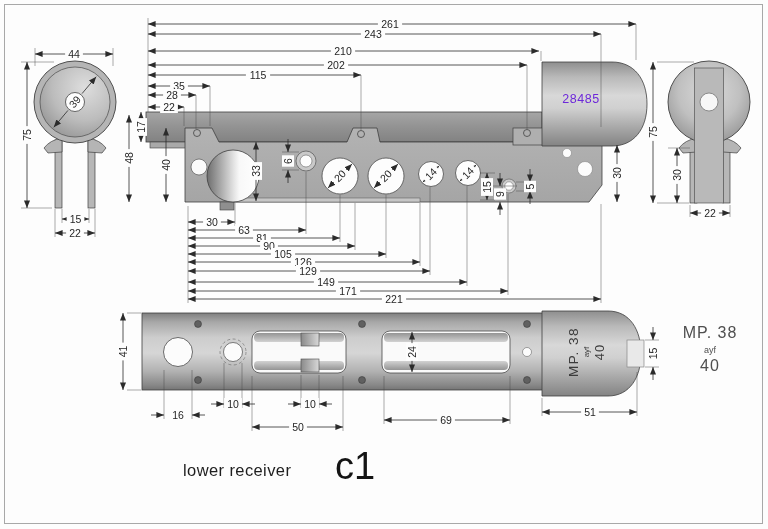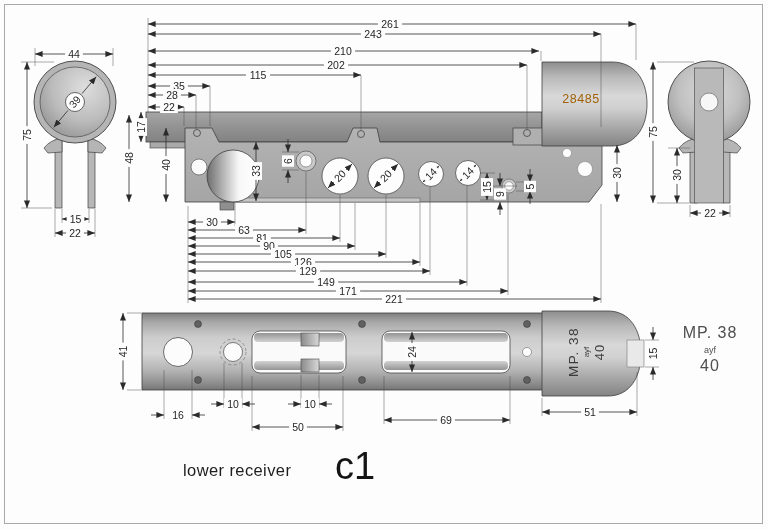--- a/index.html
+++ b/index.html
@@ -5,21 +5,21 @@
   html,body{margin:0;padding:0;}
   body{
     width:768px;height:529px;position:relative;overflow:hidden;
     background:#fdfdfd;font-family:"Liberation Sans",sans-serif;
   }
   svg{position:absolute;left:0;top:0;}
   .dl{stroke:#2b2b2b;stroke-width:0.8;fill:none;}
   .gl{stroke:#4a4a4a;stroke-width:0.55;fill:none;opacity:.85;}
   .dt{font-family:"Liberation Sans",sans-serif;font-size:10.5px;fill:#262626;}
   .ovl{position:absolute;white-space:nowrap;text-align:right;}
-  .part-number{left:543px;top:92px;width:76px;text-align:center;font-size:12.5px;letter-spacing:.5px;color:#a16207;}
+  .part-number{left:543px;top:92px;width:76px;text-align:center;font-size:12.5px;letter-spacing:.5px;color:#6d28d9;}
   .caption{left:183px;top:461px;font-size:16.5px;letter-spacing:.4px;color:#1e1e1e;}
   .sheet{left:335px;top:445px;font-size:38px;color:#141414;}
   .side-label{left:662px;top:324px;width:96px;text-align:center;color:#4f4f4f;}
   .side-label .l1{font-size:16px;letter-spacing:1px;}
   .side-label .l2{font-size:9px;margin-top:3px;}
   .side-label .l3{font-size:16px;margin-top:2px;letter-spacing:1px;}
   .stamp{left:586px;top:352px;transform:translate(-50%,-50%) rotate(-90deg);
     display:flex;flex-direction:column;align-items:center;color:#3c3c3c;text-align:center;}
   .stamp .l1{font-size:13.5px;letter-spacing:1.5px;}
   .stamp .l2{font-size:8px;margin-top:1px;}

